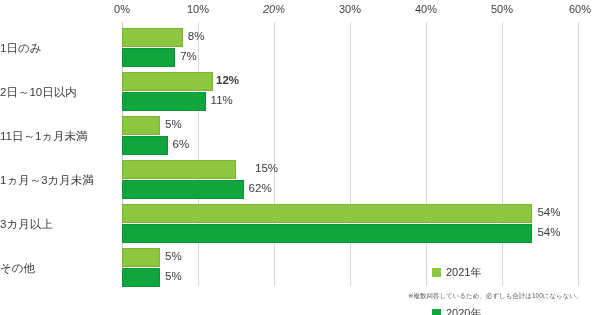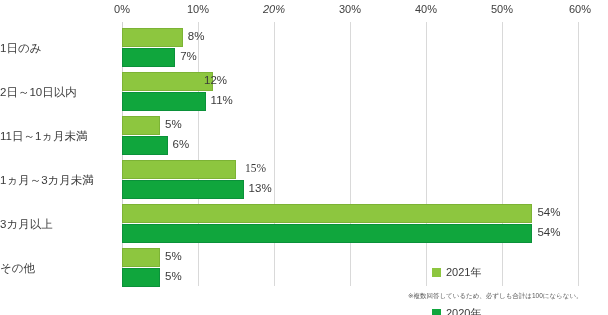--- a/index.html
+++ b/index.html
@@ -177,21 +177,21 @@
             <div class="bar y2020" style="width: 53.2px; background: rgb(16, 166, 61);"></div>
             <div class="bar-val" style="left: 58.2px;">7%</div>
           </div>
         </div>
       </div>
       <div class="row" style="top: 70px;">
         <div class="cat-label">2日～10日以内</div>
         <div class="bars">
           <div class="bar-wrap">
             <div class="bar y2021" style="width: 91.2px; background: rgb(141, 198, 63);"></div>
-            <div class="bar-val" style="left: 82px;">12%</div>
+            <div class="bar-val" style="left: 94px; font-weight: bold;">12%</div>
           </div>
           <div class="bar-wrap">
             <div class="bar y2020" style="width: 83.6px; background: rgb(16, 166, 61);"></div>
             <div class="bar-val" style="left: 88.6px;">11%</div>
           </div>
         </div>
       </div>
       <div class="row" style="top: 114px;">
         <div class="cat-label">11日～1ヵ月未満</div>
         <div class="bars">
@@ -203,25 +203,25 @@
             <div class="bar y2020" style="width: 45.6px; background: rgb(16, 166, 61);"></div>
             <div class="bar-val" style="left: 50.6px;">6%</div>
           </div>
         </div>
       </div>
       <div class="row" style="top: 158px;">
         <div class="cat-label">1ヵ月～3カ月未満</div>
         <div class="bars">
           <div class="bar-wrap">
             <div class="bar y2021" style="width: 114px; background: rgb(141, 198, 63);"></div>
-            <div class="bar-val" style="left: 123px; font-family: Liberation Serif, serif;">15%</div>
+            <div class="bar-val" style="left: 133px;">15%</div>
           </div>
           <div class="bar-wrap">
             <div class="bar y2020" style="width: 121.6px; background: rgb(16, 166, 61);"></div>
-            <div class="bar-val" style="left: 126.6px;">13%</div>
+            <div class="bar-val" style="left: 126.6px;">62%</div>
           </div>
         </div>
       </div>
       <div class="row" style="top: 202px;">
         <div class="cat-label">3カ月以上</div>
         <div class="bars">
           <div class="bar-wrap">
             <div class="bar y2021" style="width: 410.4px; background: rgb(141, 198, 63);"></div>
             <div class="bar-val" style="left: 415.4px;">54%</div>
           </div>

